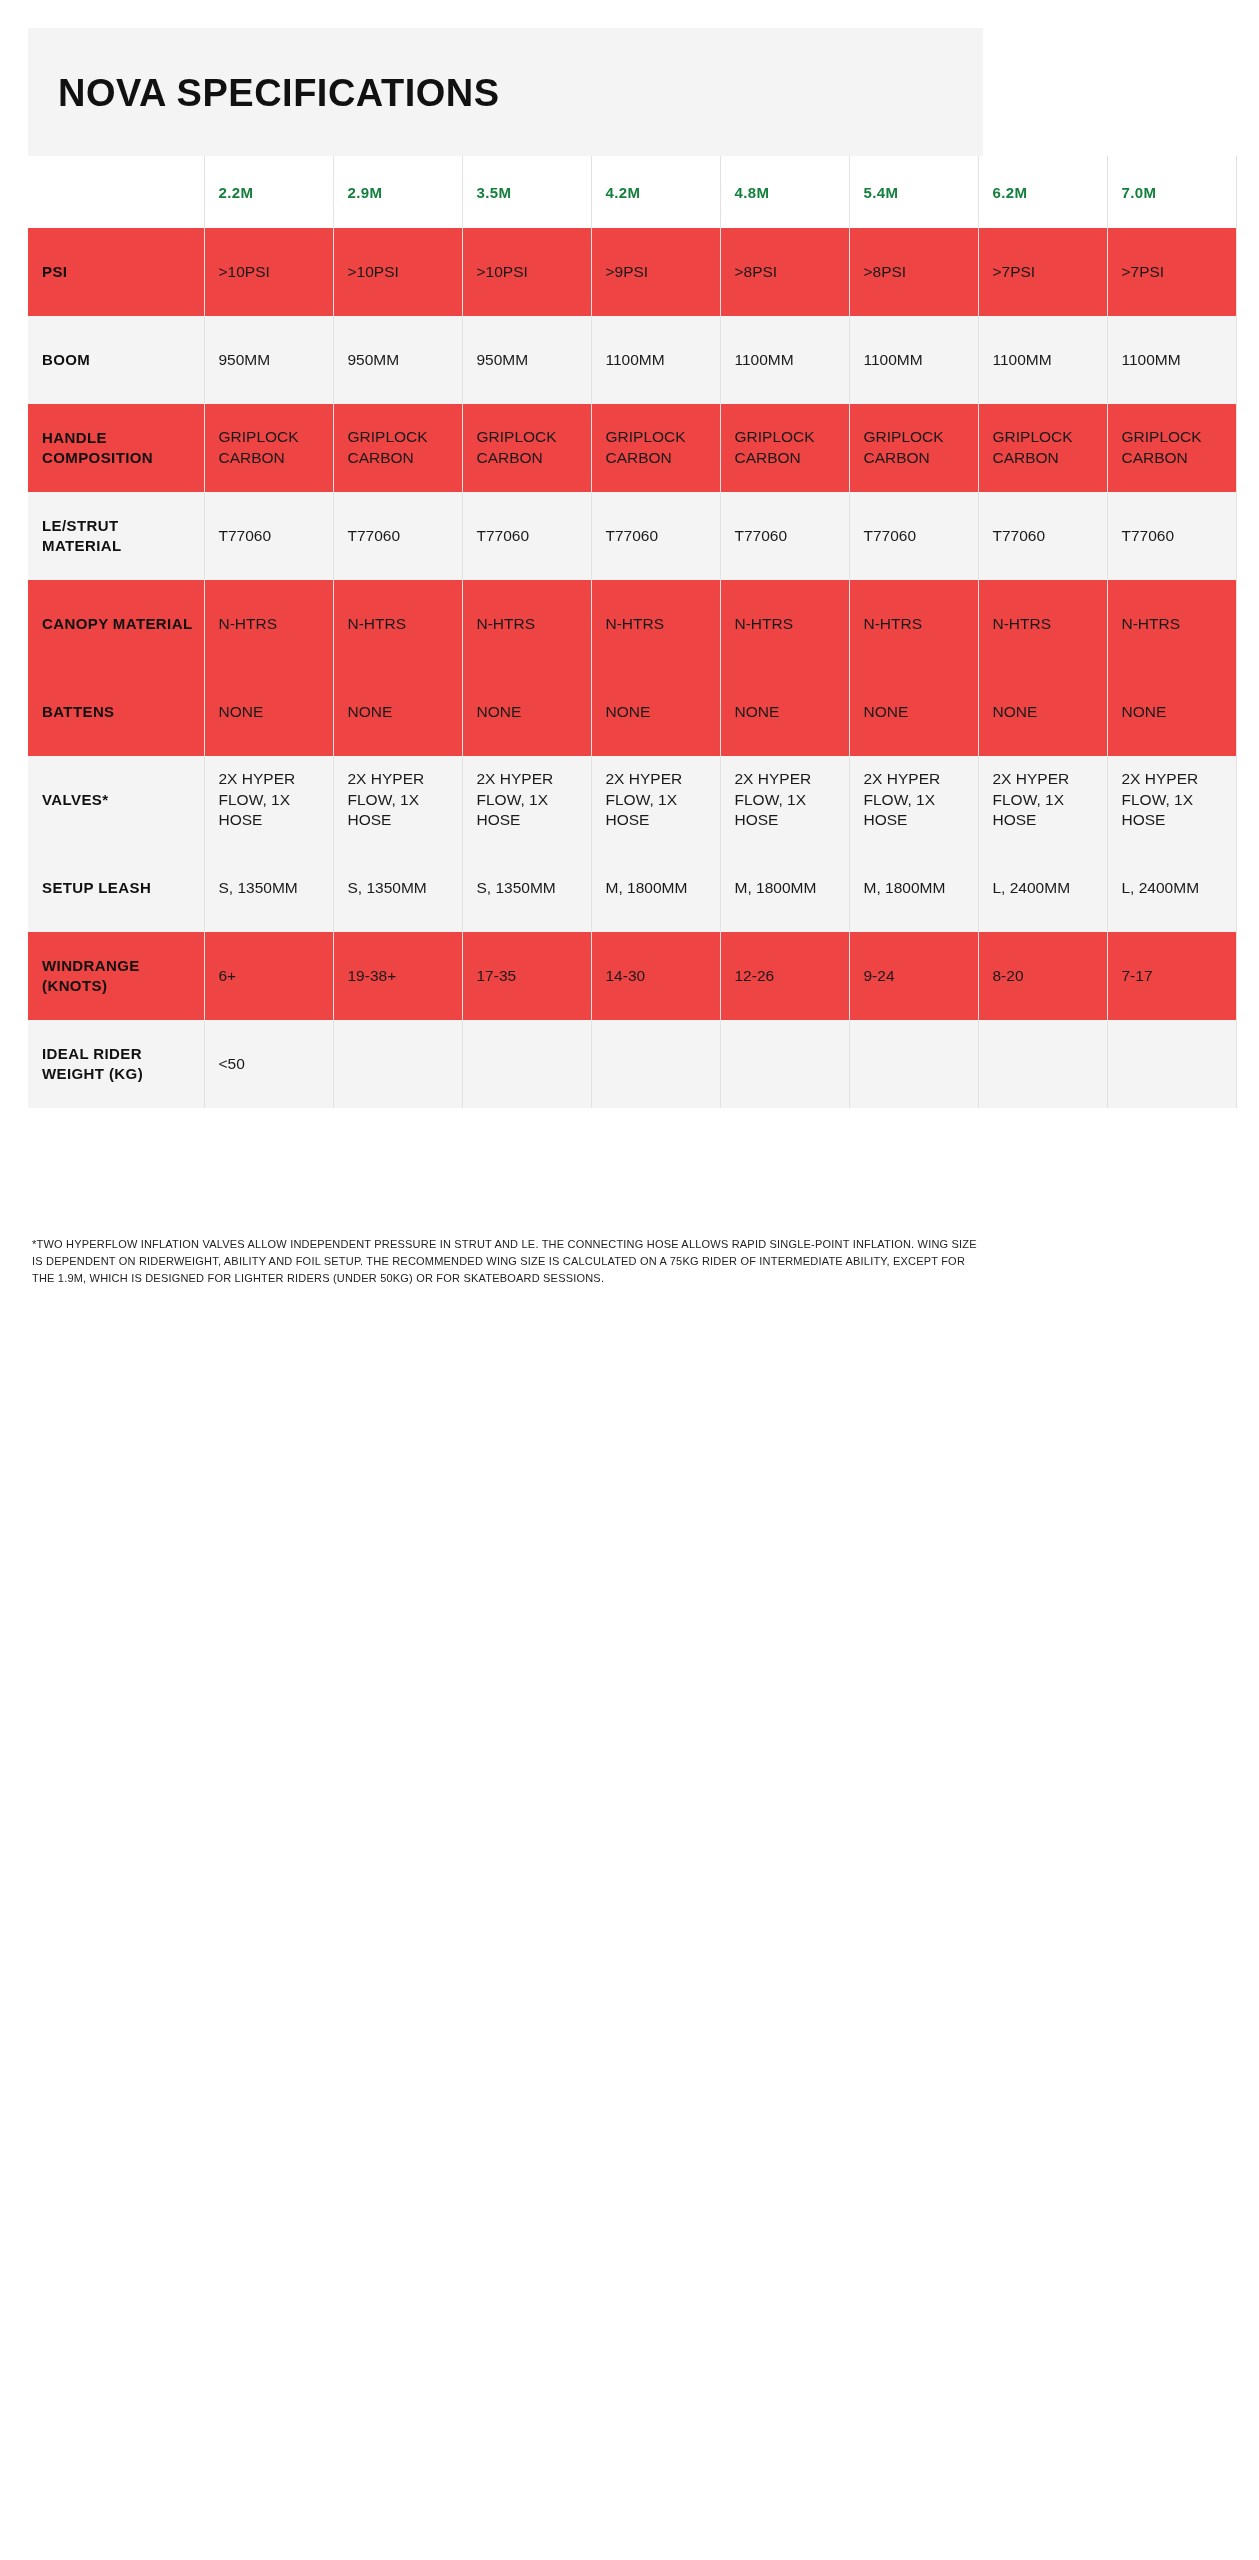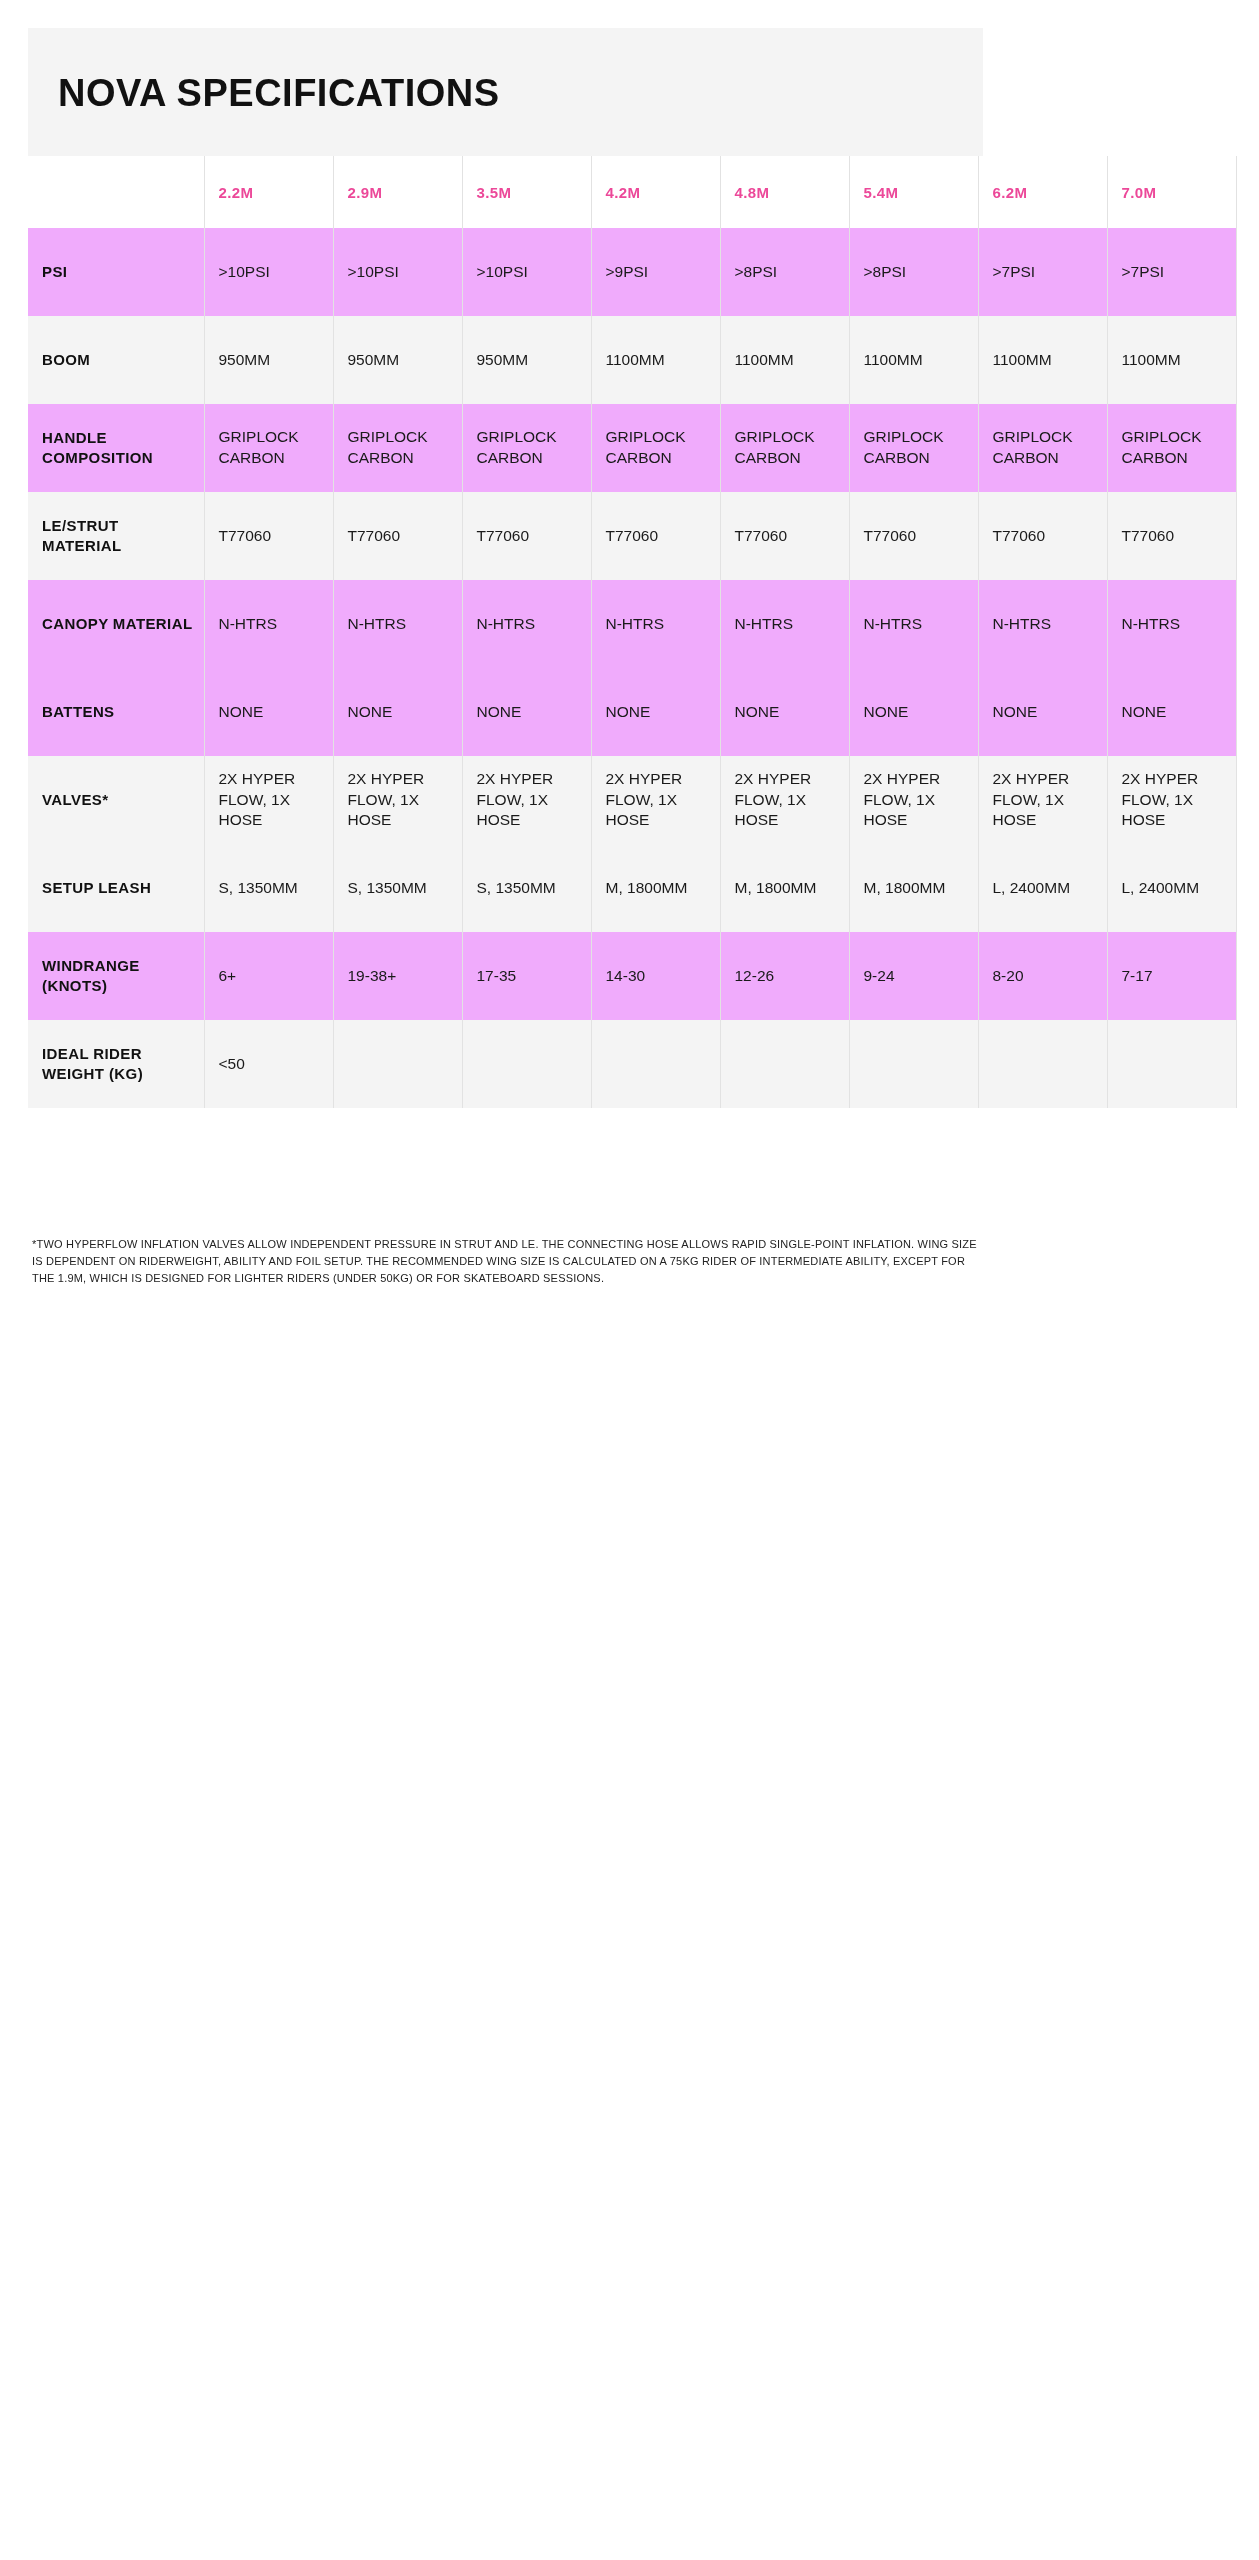--- a/index.html
+++ b/index.html
@@ -51,21 +51,21 @@
     vertical-align: middle;
     text-align: left;
   }
   .spec-table tr.header-row th {
     height: 72px;
     background: #ffffff;
     font-size: 15px;
     font-weight: 700;
     letter-spacing: 0.4px;
     padding-left: 14px;
-    color: #ec4899;
+    color: #15803d;
     border-left: 1px solid #e2e2e2;
   }
   .spec-table tr.header-row th.corner {
     border-left: none;
     background: #ffffff;
   }
   .spec-table tbody tr {
     height: 88px;
   }
   .spec-table tbody td.row-label {
@@ -81,21 +81,21 @@
     font-size: 15.5px;
     font-weight: 400;
     line-height: 1.35;
     padding: 0 8px 0 14px;
     color: #1a1a1a;
   }
   .spec-table tbody tr.shade td {
     background: #f4f4f4;
   }
   .spec-table tbody tr.plain td {
-    background: #f0abfc;
+    background: #ef4444;
   }
   .footnote {
     margin-top: 128px;
     padding: 0 4px 40px 4px;
     font-size: 11px;
     line-height: 1.55;
     letter-spacing: 0.2px;
     color: #222222;
     text-transform: uppercase;
   }

